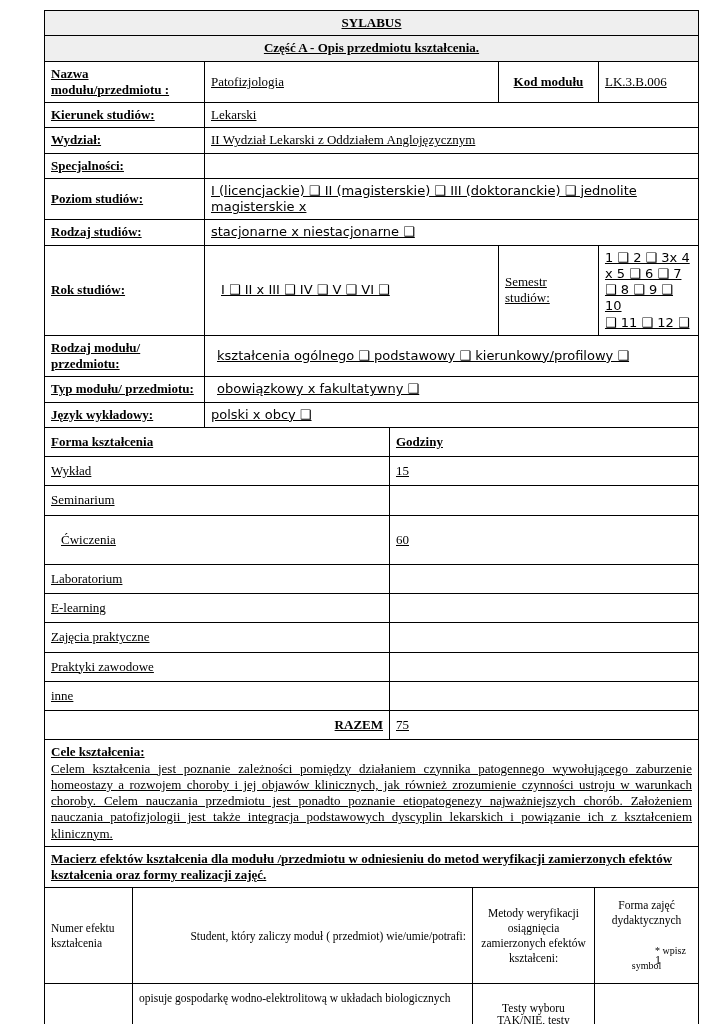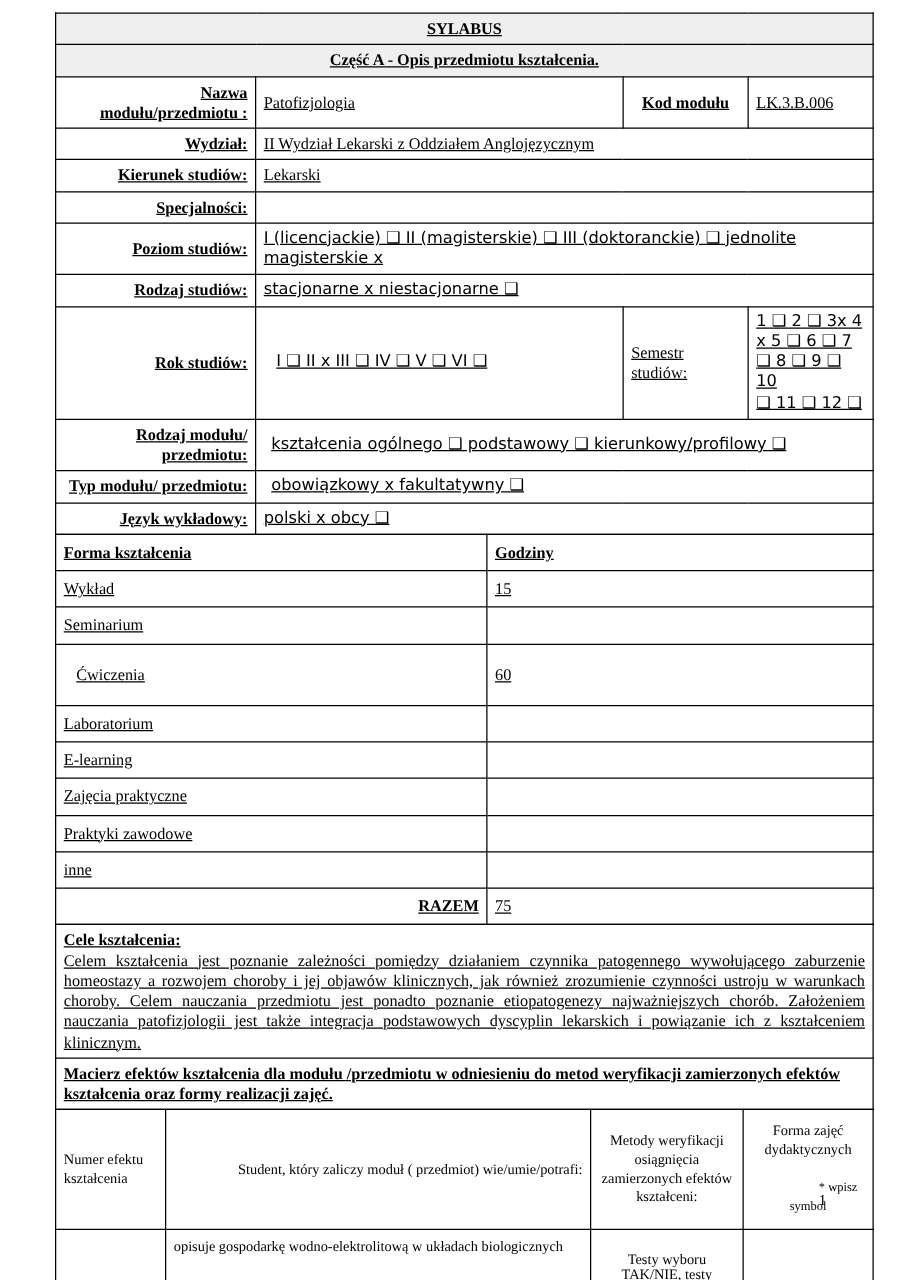--- a/index.html
+++ b/index.html
@@ -45,21 +45,20 @@
     text-align: center;
     font-weight: bold;
     background: #efefef;
     font-size: 12px;
     padding: 5px 4px;
   }
   .lbl {
     font-weight: bold;
     background: #ffffff;
     width: 160px;
-    text-align: right;
   }
   .val {
     background: #ffffff;
   }
   .kod-lbl {
     font-weight: bold;
     text-align: center;
     width: 100px;
   }
   .kod-val {
@@ -157,26 +156,26 @@
       <tr>
         <td class="hdr-sub" colspan="4">Część A - Opis przedmiotu kształcenia.</td>
       </tr>
       <tr>
         <td class="lbl">Nazwa modułu/przedmiotu :</td>
         <td class="val">Patofizjologia</td>
         <td class="kod-lbl">Kod modułu</td>
         <td class="kod-val">LK.3.B.006</td>
       </tr>
       <tr>
+        <td class="lbl">Kierunek studiów:</td>
+        <td class="val" colspan="3">Lekarski</td>
+      </tr>
+      <tr>
         <td class="lbl">Wydział:</td>
         <td class="val" colspan="3">II Wydział Lekarski z Oddziałem Anglojęzycznym</td>
-      </tr>
-      <tr>
-        <td class="lbl">Kierunek studiów:</td>
-        <td class="val" colspan="3">Lekarski</td>
       </tr>
       <tr>
         <td class="lbl">Specjalności:</td>
         <td class="val" colspan="3"></td>
       </tr>
       <tr>
         <td class="lbl">Poziom studiów:</td>
         <td class="val chk" colspan="3">I (licencjackie) ❑   II (magisterskie) ❑  III (doktoranckie) ❑   jednolite magisterskie x</td>
       </tr>
       <tr>

